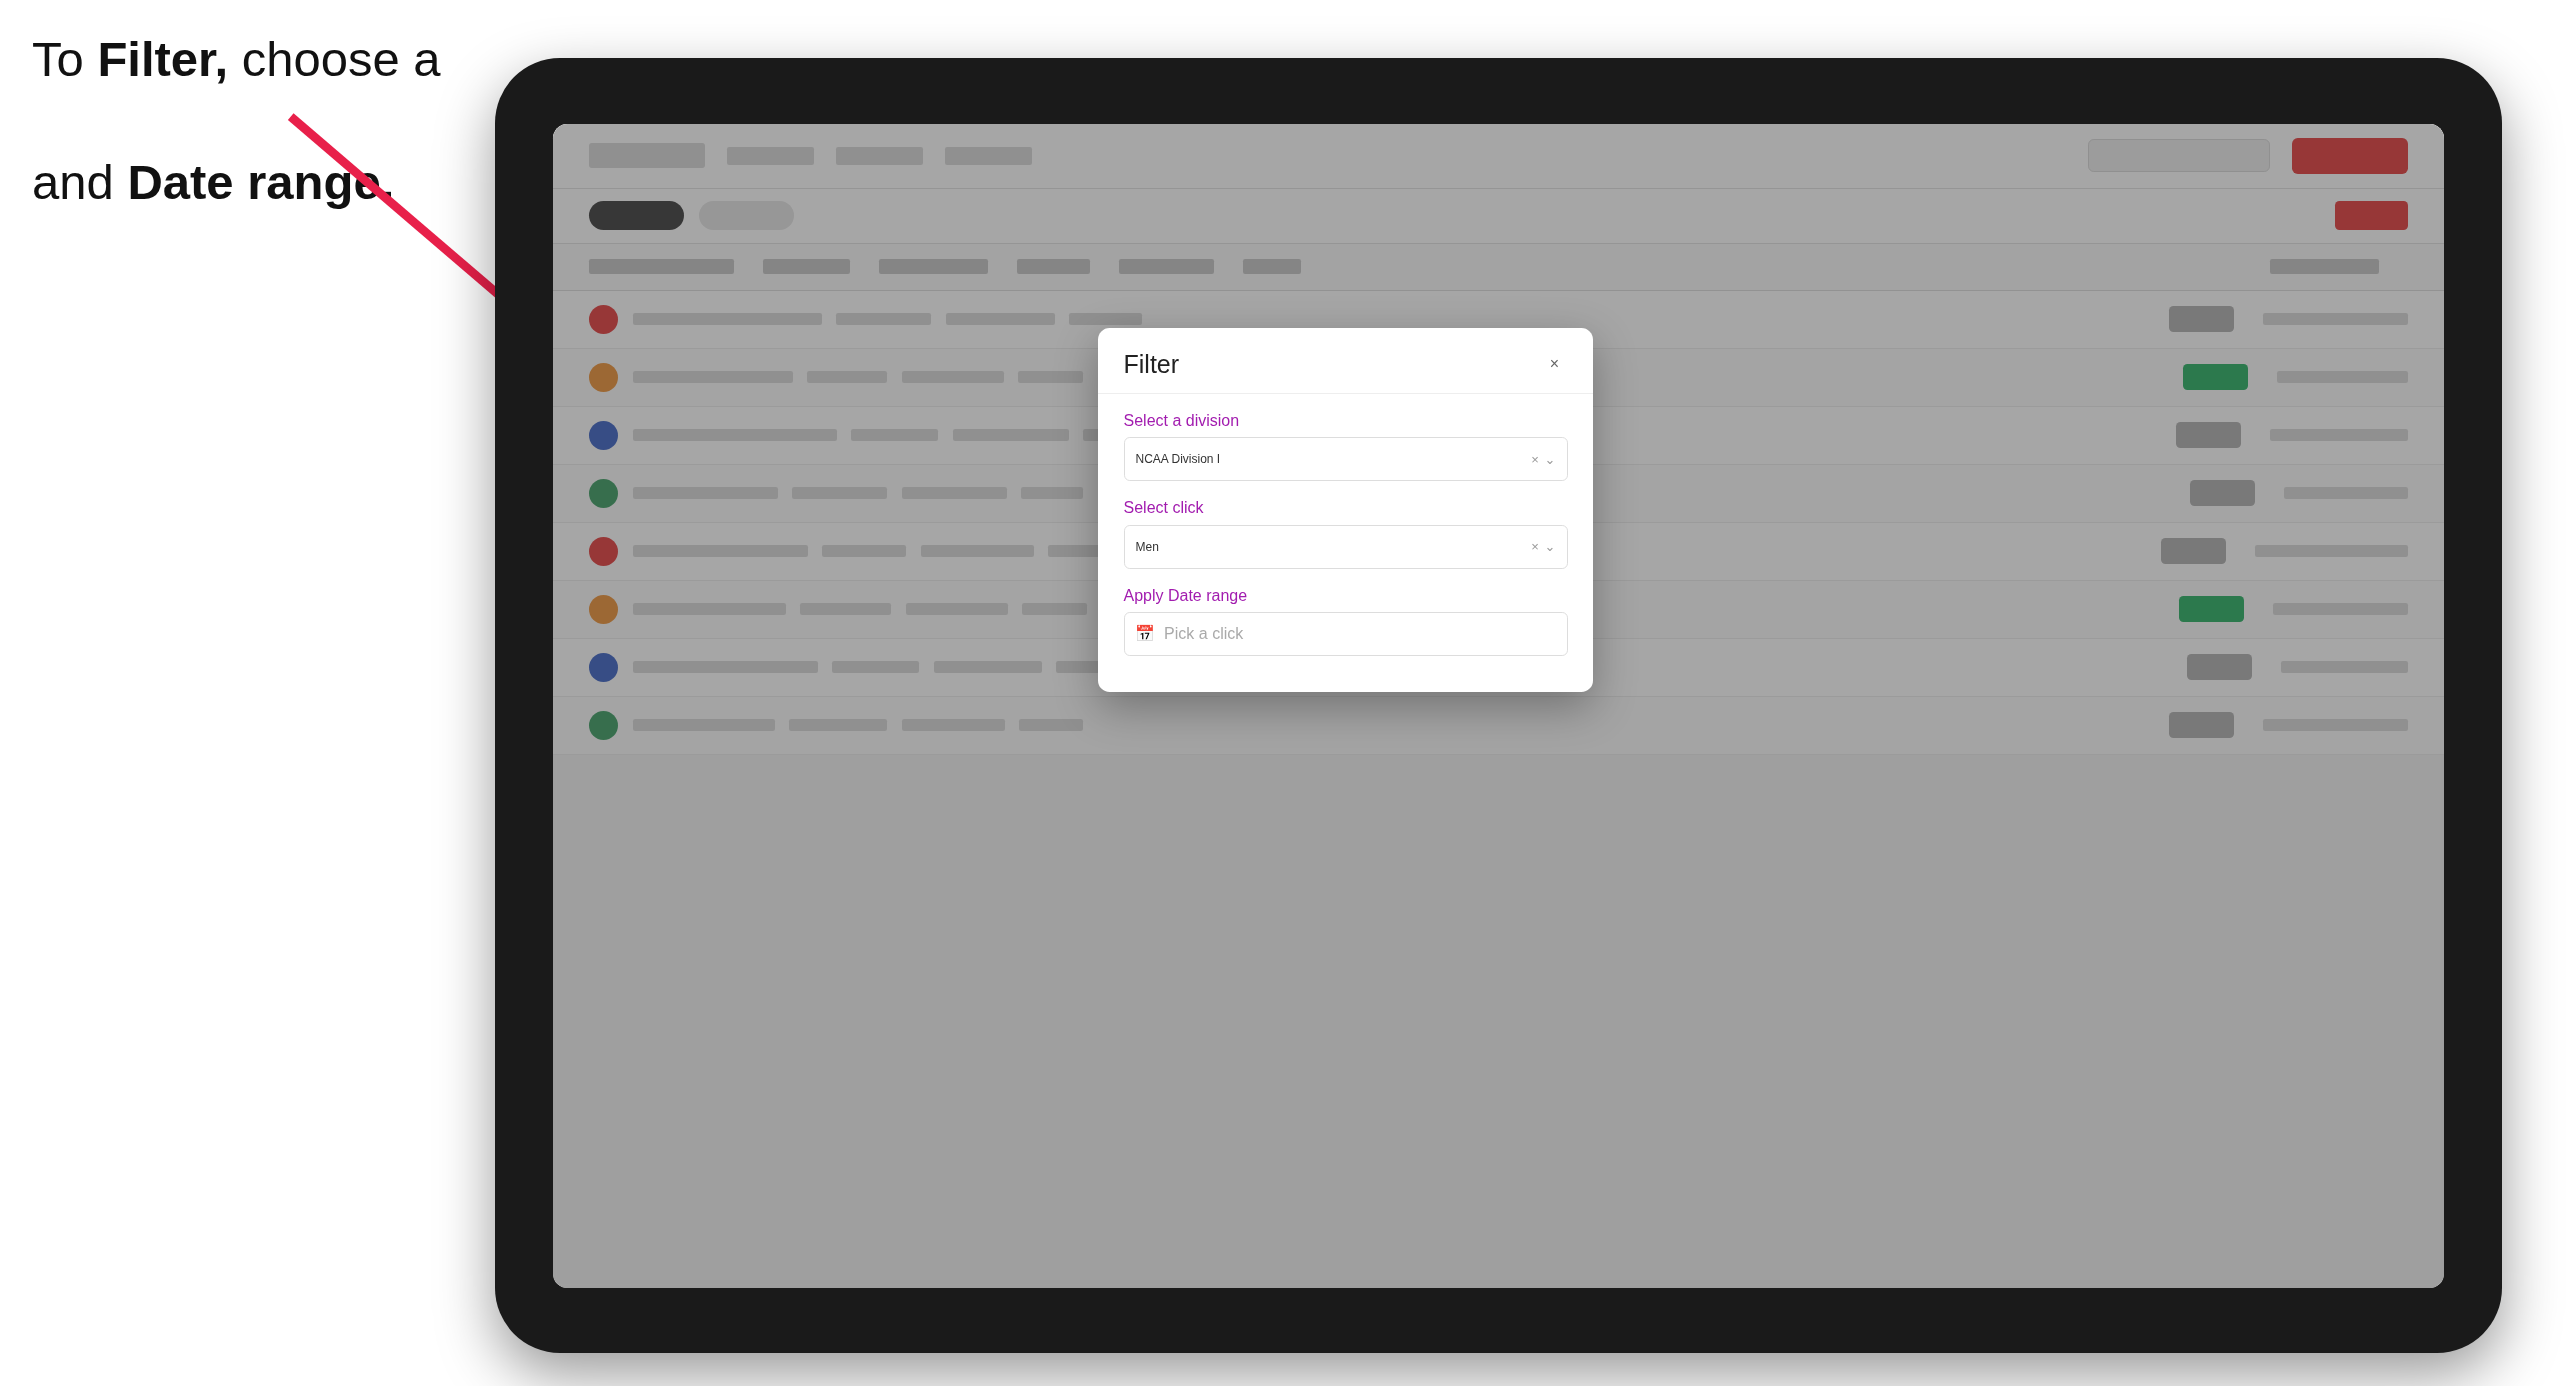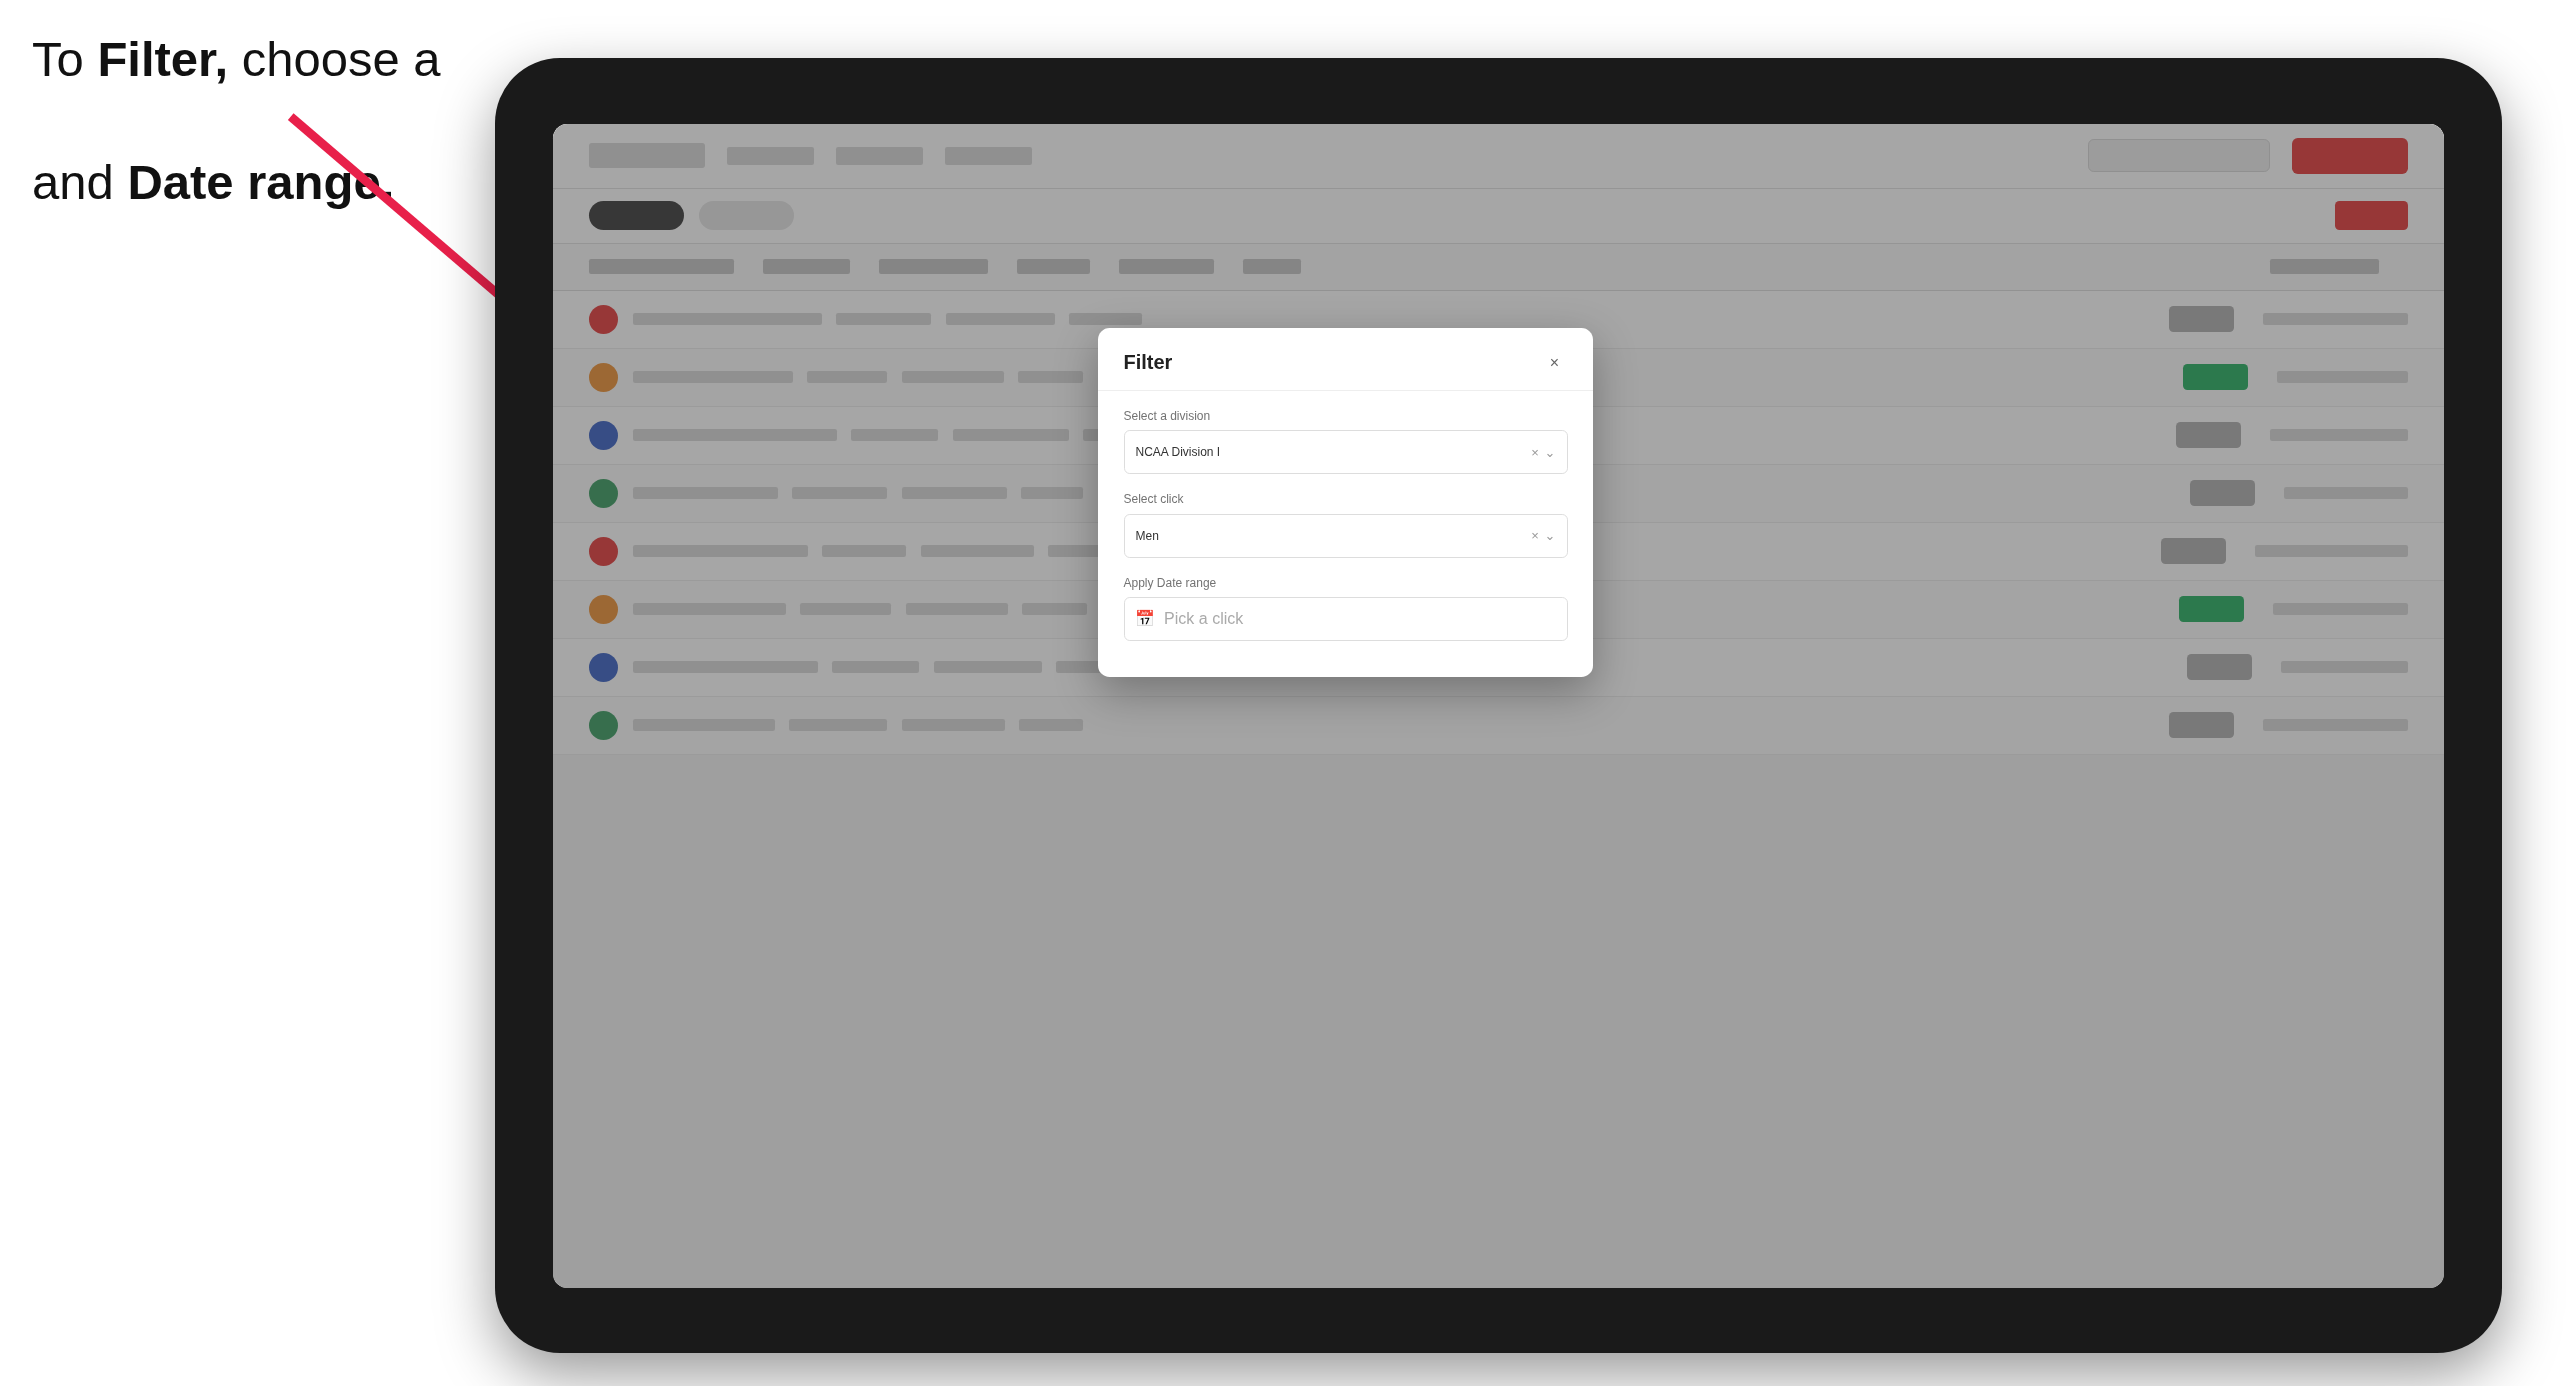--- a/index.html
+++ b/index.html
@@ -227,22 +227,22 @@
     }
 
     .modal-header {
       display: flex;
       align-items: center;
       justify-content: space-between;
       padding: 22px 25.5px 14.5px;
       border-bottom: 0.7px solid #eee;
     }
     .modal-title {
-      font-size: 20px;
-      font-weight: 700;
+      font-size: 25px;
+      font-weight: 400;
       color: #222;
     }
     .modal-close {
       width: 26px;
       height: 26px;
       display: flex;
       align-items: center;
       justify-content: center;
       cursor: pointer;
       font-size: 16px;
@@ -251,22 +251,22 @@
     }
 
     .modal-body {
       padding: 18px 25.5px;
     }
 
     .form-group {
       margin-bottom: 18px;
     }
     .form-label {
-      font-size: 12px;
-      color: #737373;
+      font-size: 16px;
+      color: #a21caf;
       margin-bottom: 7.3px;
       display: block;
     }
     .form-select {
       width: 100%;
       height: 44px;
       border: 1.1px solid #ddd;
       border-radius: 5.8px;
       padding: 0 11px;
       font-size: 16px;

